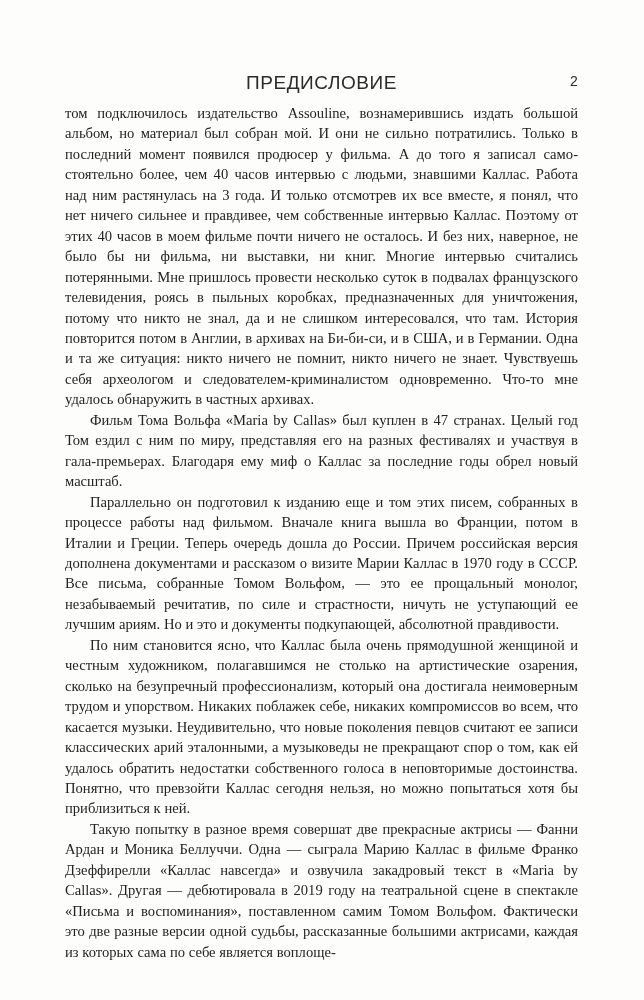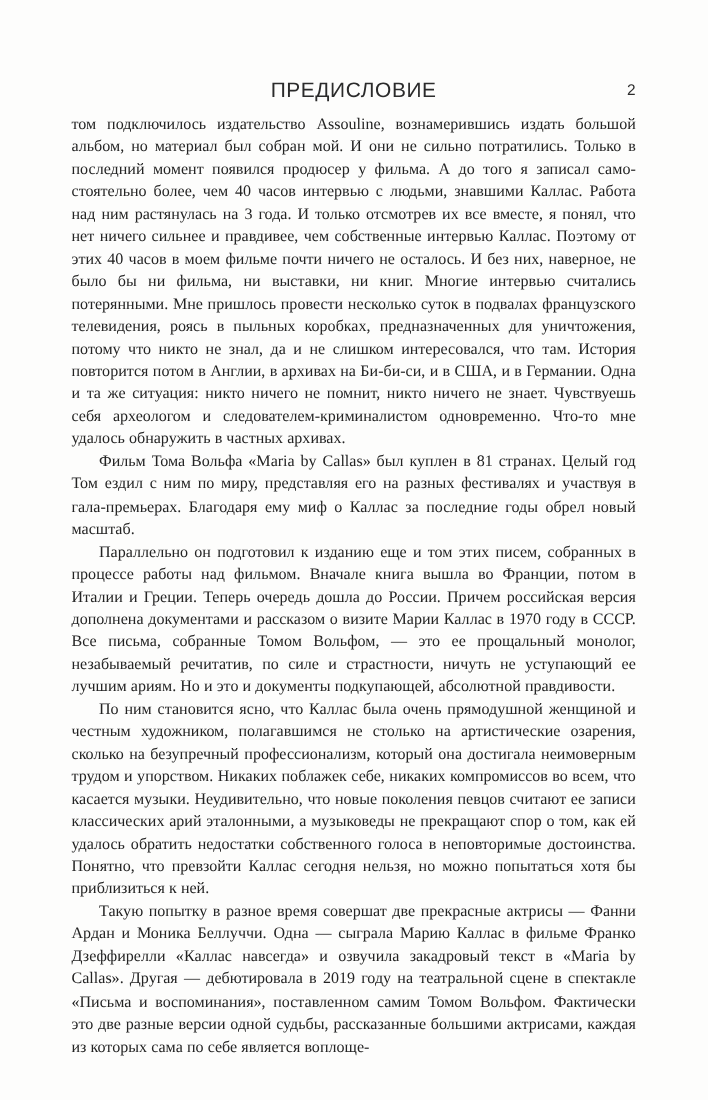--- a/index.html
+++ b/index.html
@@ -98,21 +98,21 @@
 
   <div class="running-head">
     <div class="running-head-title">ПРЕДИСЛОВИЕ</div>
     <div class="running-head-folio">2</div>
   </div>
 
   <div class="textblock">
 
     <p class="para no-indent">том подключилось издательство Assouline, вознамерившись издать большой альбом, но материал был собран мой. И они не сильно потратились. Только в последний момент появился продюсер у фильма. А до того я записал само­стоятельно более, чем 40 часов интервью с людьми, знавшими Каллас. Работа над ним растянулась на 3 года. И только отсмотрев их все вместе, я понял, что нет ничего сильнее и правдивее, чем собственные интервью Каллас. По­этому от этих 40 часов в моем фильме почти ничего не осталось. И без них, наверное, не было бы ни фильма, ни выставки, ни книг. Многие интервью считались потерянными. Мне пришлось провести несколько суток в подва­лах французского телевидения, роясь в пыльных коробках, предназначенных для уничтожения, потому что никто не знал, да и не слишком интересовался, что там. История повторится потом в Англии, в архивах на Би-би-си, и в США, и в Германии. Одна и та же ситуация: никто ничего не помнит, никто ничего не знает. Чувствуешь себя археологом и следователем-криминалистом одновременно. Что-то мне удалось обнаружить в частных архивах.</p>
 
-    <p class="para">Фильм Тома Вольфа «Maria by Callas» был куплен в 81 странах. Це­лый год Том ездил с ним по миру, представляя его на разных фестивалях и участвуя в гала-премьерах. Благодаря ему миф о Каллас за последние годы обрел новый масштаб.</p>
+    <p class="para">Фильм Тома Вольфа «Maria by Callas» был куплен в 47 странах. Це­лый год Том ездил с ним по миру, представляя его на разных фестивалях и участвуя в гала-премьерах. Благодаря ему миф о Каллас за последние годы обрел новый масштаб.</p>
 
 
     <p class="para">Параллельно он подготовил к изданию еще и том этих писем, собранных в процессе работы над фильмом. Вначале книга вышла во Франции, потом в Италии и Греции. Теперь очередь дошла до России. Причем российская вер­сия дополнена документами и рассказом о визите Марии Каллас в 1970 году в СССР. Все письма, собранные Томом Вольфом, — это ее прощальный моно­лог, незабываемый речитатив, по силе и страстности, ничуть не уступающий ее лучшим ариям. Но и это и документы подкупающей, абсолютной правдивости.</p>
 
     <p class="para">По ним становится ясно, что Каллас была очень прямодушной женщи­ной и честным художником, полагавшимся не столько на артистические озарения, сколько на безупречный профессионализм, который она дости­гала неимоверным трудом и упорством. Никаких поблажек себе, никаких компромиссов во всем, что касается музыки. Неудивительно, что новые поколения певцов считают ее записи классических арий эталонными, а му­зыковеды не прекращают спор о том, как ей удалось обратить недостатки собственного голоса в неповторимые достоинства. Понятно, что превзойти Каллас сегодня нельзя, но можно попытаться хотя бы приблизиться к ней.</p>
 
     <p class="para">Такую попытку в разное время совершат две прекрасные актрисы — Фанни Ардан и Моника Беллуччи. Одна — сыграла Марию Каллас в филь­ме Франко Дзеффирелли «Каллас навсегда» и озвучила закадровый текст в «Maria by Callas». Другая — дебютировала в 2019 году на театральной сцене в спектакле «Письма и воспоминания», поставленном самим Томом Вольфом. Фактически это две разные версии одной судьбы, рассказанные большими актрисами, каждая из которых сама по себе является воплоще-</p>
 
   </div>
 </div>

